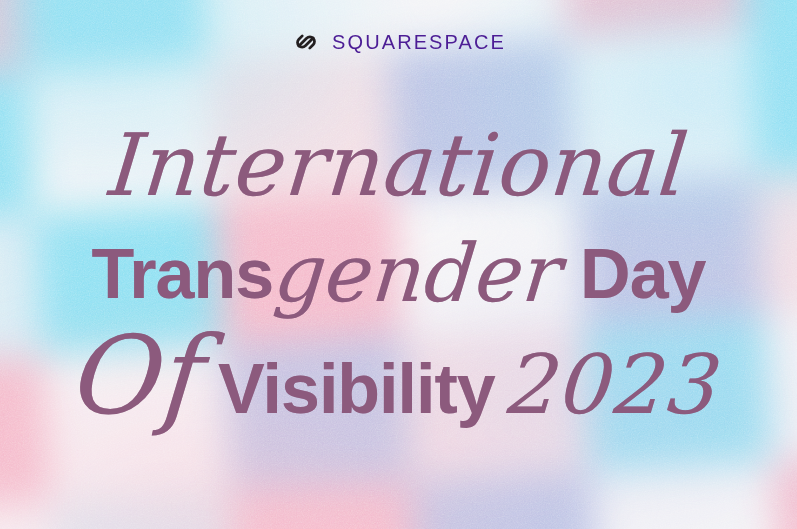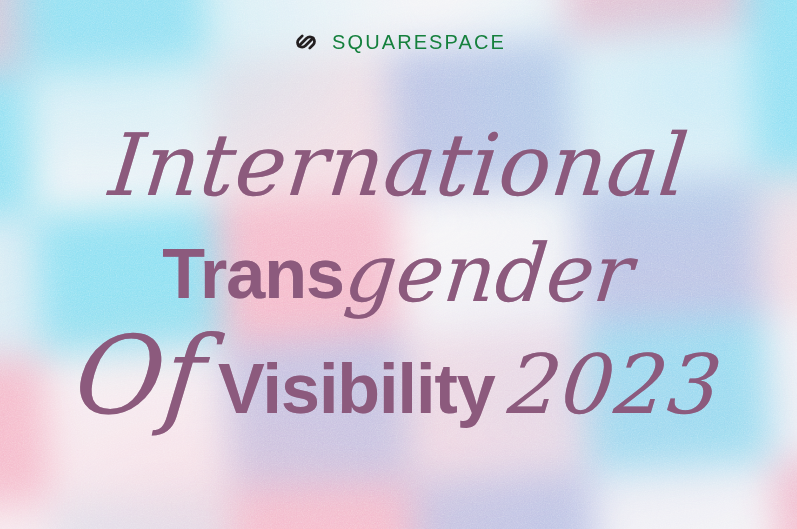--- a/index.html
+++ b/index.html
@@ -75,21 +75,21 @@
     justify-content:center;
     gap:11px;
     z-index:6;
   }
   .logo-mark { width:30px; height:30px; display:block; }
   .logo-word {
     font-family:"Liberation Sans", sans-serif;
     font-size:20px;
     font-weight:400;
     letter-spacing:2.1px;
-    color:#15803d;
+    color:#4c1d95;
     line-height:1;
     white-space:nowrap;
   }
 
   
   .headline {
     position:absolute;
     inset:0;
     z-index:5;
     color:#8c5a7d;
@@ -212,20 +212,21 @@
 
   <div class="headline">
 
     <div class="line line-1">
       <span class="script">International</span>
     </div>
 
     <div class="line line-2">
       <span class="sans">Trans</span>
       <span class="script">gender</span>
+      <span class="sans" style="margin-left:16px">Day</span>
     </div>
 
     <div class="line line-3">
       <span class="script script-of">Of</span>
       <span class="sans">Visibility</span>
       <span class="script script-year">2023</span>
     </div>
 
   </div>
 </div>

